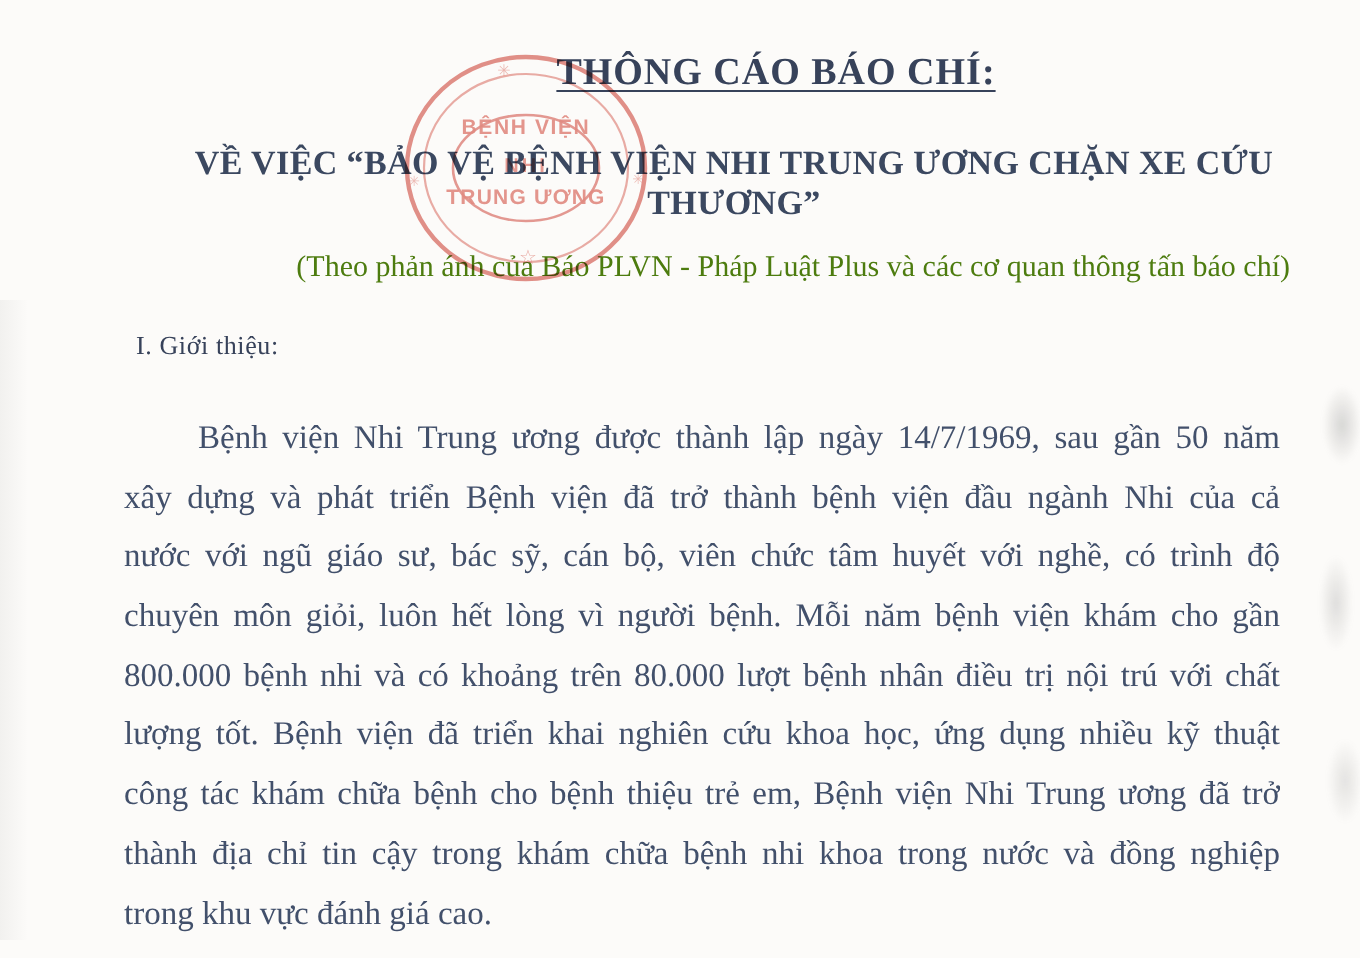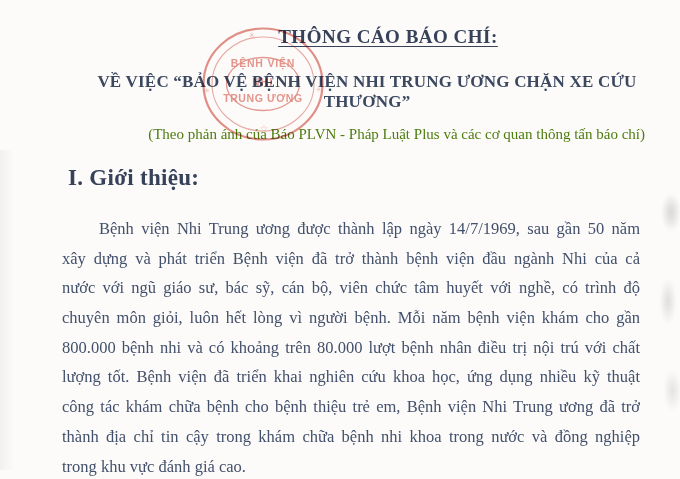--- a/index.html
+++ b/index.html
@@ -58,21 +58,21 @@
   .source-note {
     margin-top: 14px;
     text-align: right;
     transform: translateX(5px);
     font-size: 15px;
     color: #4d7c0f;
   }
   .section-heading {
     margin-top: 22px;
     padding-left: 6px;
-    font-size: 23px; font-weight: bold;
+    font-size: 13px; font-weight: normal;
     letter-spacing: 0.3px;
     color: #37425a;
   }
   .para {
     margin-top: 23px;
     font-size: 16.5px;
     line-height: 29.7px;
     color: #42506b;
   }
   .pline {

